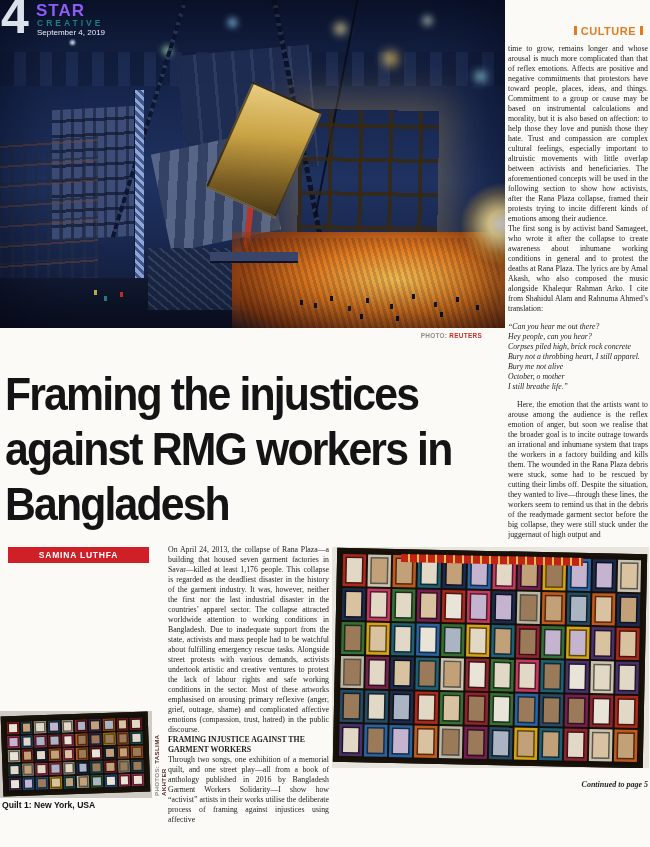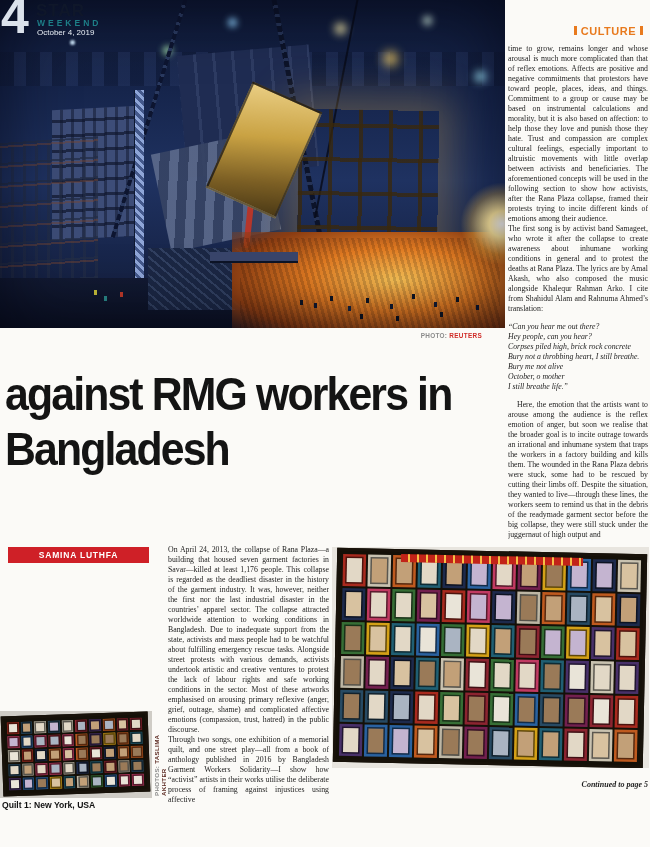--- a/index.html
+++ b/index.html
@@ -53,21 +53,21 @@
   .flare{left:460px;top:182px;width:84px;height:84px;border-radius:50%;
     background:radial-gradient(circle,#ffffff 0%,#ffe9a0 22%,rgba(255,200,80,.35) 52%,transparent 70%);}
   .people{left:300px;top:300px;width:3px;height:5px;background:#0e1524;
     box-shadow:14px 3px #101830,30px -4px #0e1524,48px 6px #18243e,66px -2px #0e1524,90px 4px #101a30,
                112px -6px #0d1424,134px 2px #121c34,156px -3px #0e1524,176px 5px #101830,60px 14px #0c1220,
                -180px -8px #c03a2a,-196px -4px #2a8a8a,-206px -10px #c8c03a,96px 16px #0c1220,140px 12px #0e1524;}
   .vignette{left:0;top:0;width:100%;height:100%;box-shadow:inset 0 0 70px rgba(0,0,12,.6);}
   
   .masthead{position:absolute;left:0;top:0;width:200px;height:50px;font-family:"Liberation Sans",sans-serif;}
   .pageno{position:absolute;left:1px;top:-9px;font-size:50px;font-weight:bold;color:rgba(238,244,252,.92);line-height:1;}
-  .logo1{position:absolute;left:36px;top:2px;font-size:17px;font-weight:bold;letter-spacing:1px;color:#0f172a;line-height:1;}
+  .logo1{position:absolute;left:36px;top:2px;font-size:17px;font-weight:bold;letter-spacing:1px;color:#8b5cf6;line-height:1;}
   .logo2{position:absolute;left:37px;top:19px;font-size:8.5px;font-weight:bold;letter-spacing:3px;color:#1d7e87;line-height:1;}
   .mdate{position:absolute;left:37px;top:29px;font-size:8px;color:#e9eff6;line-height:1;}
   
   .culture{position:absolute;left:509px;top:25px;width:138px;text-align:right;
     font-family:"Liberation Sans",sans-serif;font-weight:bold;font-size:11px;letter-spacing:.5px;color:#e87a1e;}
   .culture .bar{display:inline-block;width:3px;height:9px;background:#e87a1e;margin:0 4px;}
   
   .credit{font-family:"Liberation Sans",sans-serif;font-size:6.4px;font-weight:bold;letter-spacing:.3px;}
   .credit .lbl{color:#8a8a8a;}
   .credit .reuters{color:#d02b27;}
@@ -139,51 +139,53 @@
     <div class="rubbleTex"></div>
     <div class="truck"></div>
     <div class="people"></div>
     <div class="flare"></div>
     <div class="vignette"></div>
   </div>
 
   <div class="masthead">
     <div class="pageno">4</div>
     <div class="logo1">STAR</div>
-    <div class="logo2">WEEKEND</div>
-    <div class="mdate">October 4, 2019</div>
+    <div class="logo2">CREATIVE</div>
+    <div class="mdate">September 4, 2019</div>
   </div>
 
   <div class="culture"><span class="bar"></span><span>CULTURE</span><span class="bar"></span></div>
 
   <div class="photo-credit credit">
     <span class="lbl">PHOTO:</span>
     <span class="reuters">REUTERS</span>
   </div>
 
   <div class="headline">
+    <div><span>Framing the injustices</span></div>
     <div><span>against RMG workers in</span></div>
     <div><span>Bangladesh</span></div>
   </div>
 
   <div class="byline">SAMINA LUTHFA</div>
 
   <div class="col mid-col">
     <p>On April 24, 2013, the collapse of Rana Plaza—a building that housed seven garment factories in Savar—killed at least 1,176 people. This collapse is regarded as the deadliest disaster in the history of the garment industry. It was, however, neither the first nor the last industrial disaster in the countries’ apparel sector. The collapse attracted worldwide attention to working conditions in Bangladesh. Due to inadequate support from the state, activists and mass people had to be watchful about fulfilling emergency rescue tasks. Alongside street protests with various demands, activists undertook artistic and creative ventures to protest the lack of labour rights and safe working conditions in the sector. Most of these artworks emphasised on arousing primary reflexive (anger, grief, outrage, shame) and complicated affective emotions (compassion, trust, hatred) in the public discourse.</p>
+    <p class="subhead">FRAMING INJUSTICE AGAINST THE GARMENT WORKERS</p>
     <p>Through two songs, one exhibition of a memorial quilt, and one street play—all from a book of anthology published in 2016 by Bangladesh Garment Workers Solidarity—I show how “activist” artists in their works utilise the deliberate process of framing against injustices using affective</p>
   </div>
 
   <div class="col right-col">
     <p>time to grow, remains longer and whose arousal is much more complicated than that of reflex emotions. Affects are positive and negative commitments that protestors have toward people, places, ideas, and things. Commitment to a group or cause may be based on instrumental calculations and morality, but it is also based on affection: to help those they love and punish those they hate. Trust and compassion are complex cultural feelings, especially important to altruistic movements with little overlap between activists and beneficiaries. The aforementioned concepts will be used in the following section to show how activists, after the Rana Plaza collapse, framed their protests trying to incite different kinds of emotions among their audience.</p>
     <p class="indent">The first song is by activist band Samageet, who wrote it after the collapse to create awareness about inhumane working conditions in general and to protest the deaths at Rana Plaza. The lyrics are by Amal Akash, who also composed the music alongside Khalequr Rahman Arko. I cite from Shahidul Alam and Rahnuma Ahmed’s translation:</p>
     <div class="poem">
       <div>“Can you hear me out there?</div>
       <div>Hey people, can you hear?</div>
       <div>Corpses piled high, brick rock concrete</div>
-      <div>Bury not a throbbing heart, I still breathe.</div>
+      <div>Bury not a throbbing heart, I still apparel.</div>
       <div>Bury me not alive</div>
       <div>October, o mother</div>
       <div>I still breathe life.”</div>
     </div>
     <p class="indent">Here, the emotion that the artists want to arouse among the audience is the reflex emotion of anger, but soon we realise that the broader goal is to incite outrage towards an irrational and inhumane system that traps the workers in a factory building and kills them. The wounded in the Rana Plaza debris were stuck, some had to be rescued by cutting their limbs off. Despite the situation, they wanted to live—through these lines, the workers seem to remind us that in the debris of the readymade garment sector before the big collapse, they were still stuck under the juggernaut of high output and</p>
   </div>
 
   <div class="fig fig-q2">
     <div class="quilt q2">
       <div class="banner"></div>

